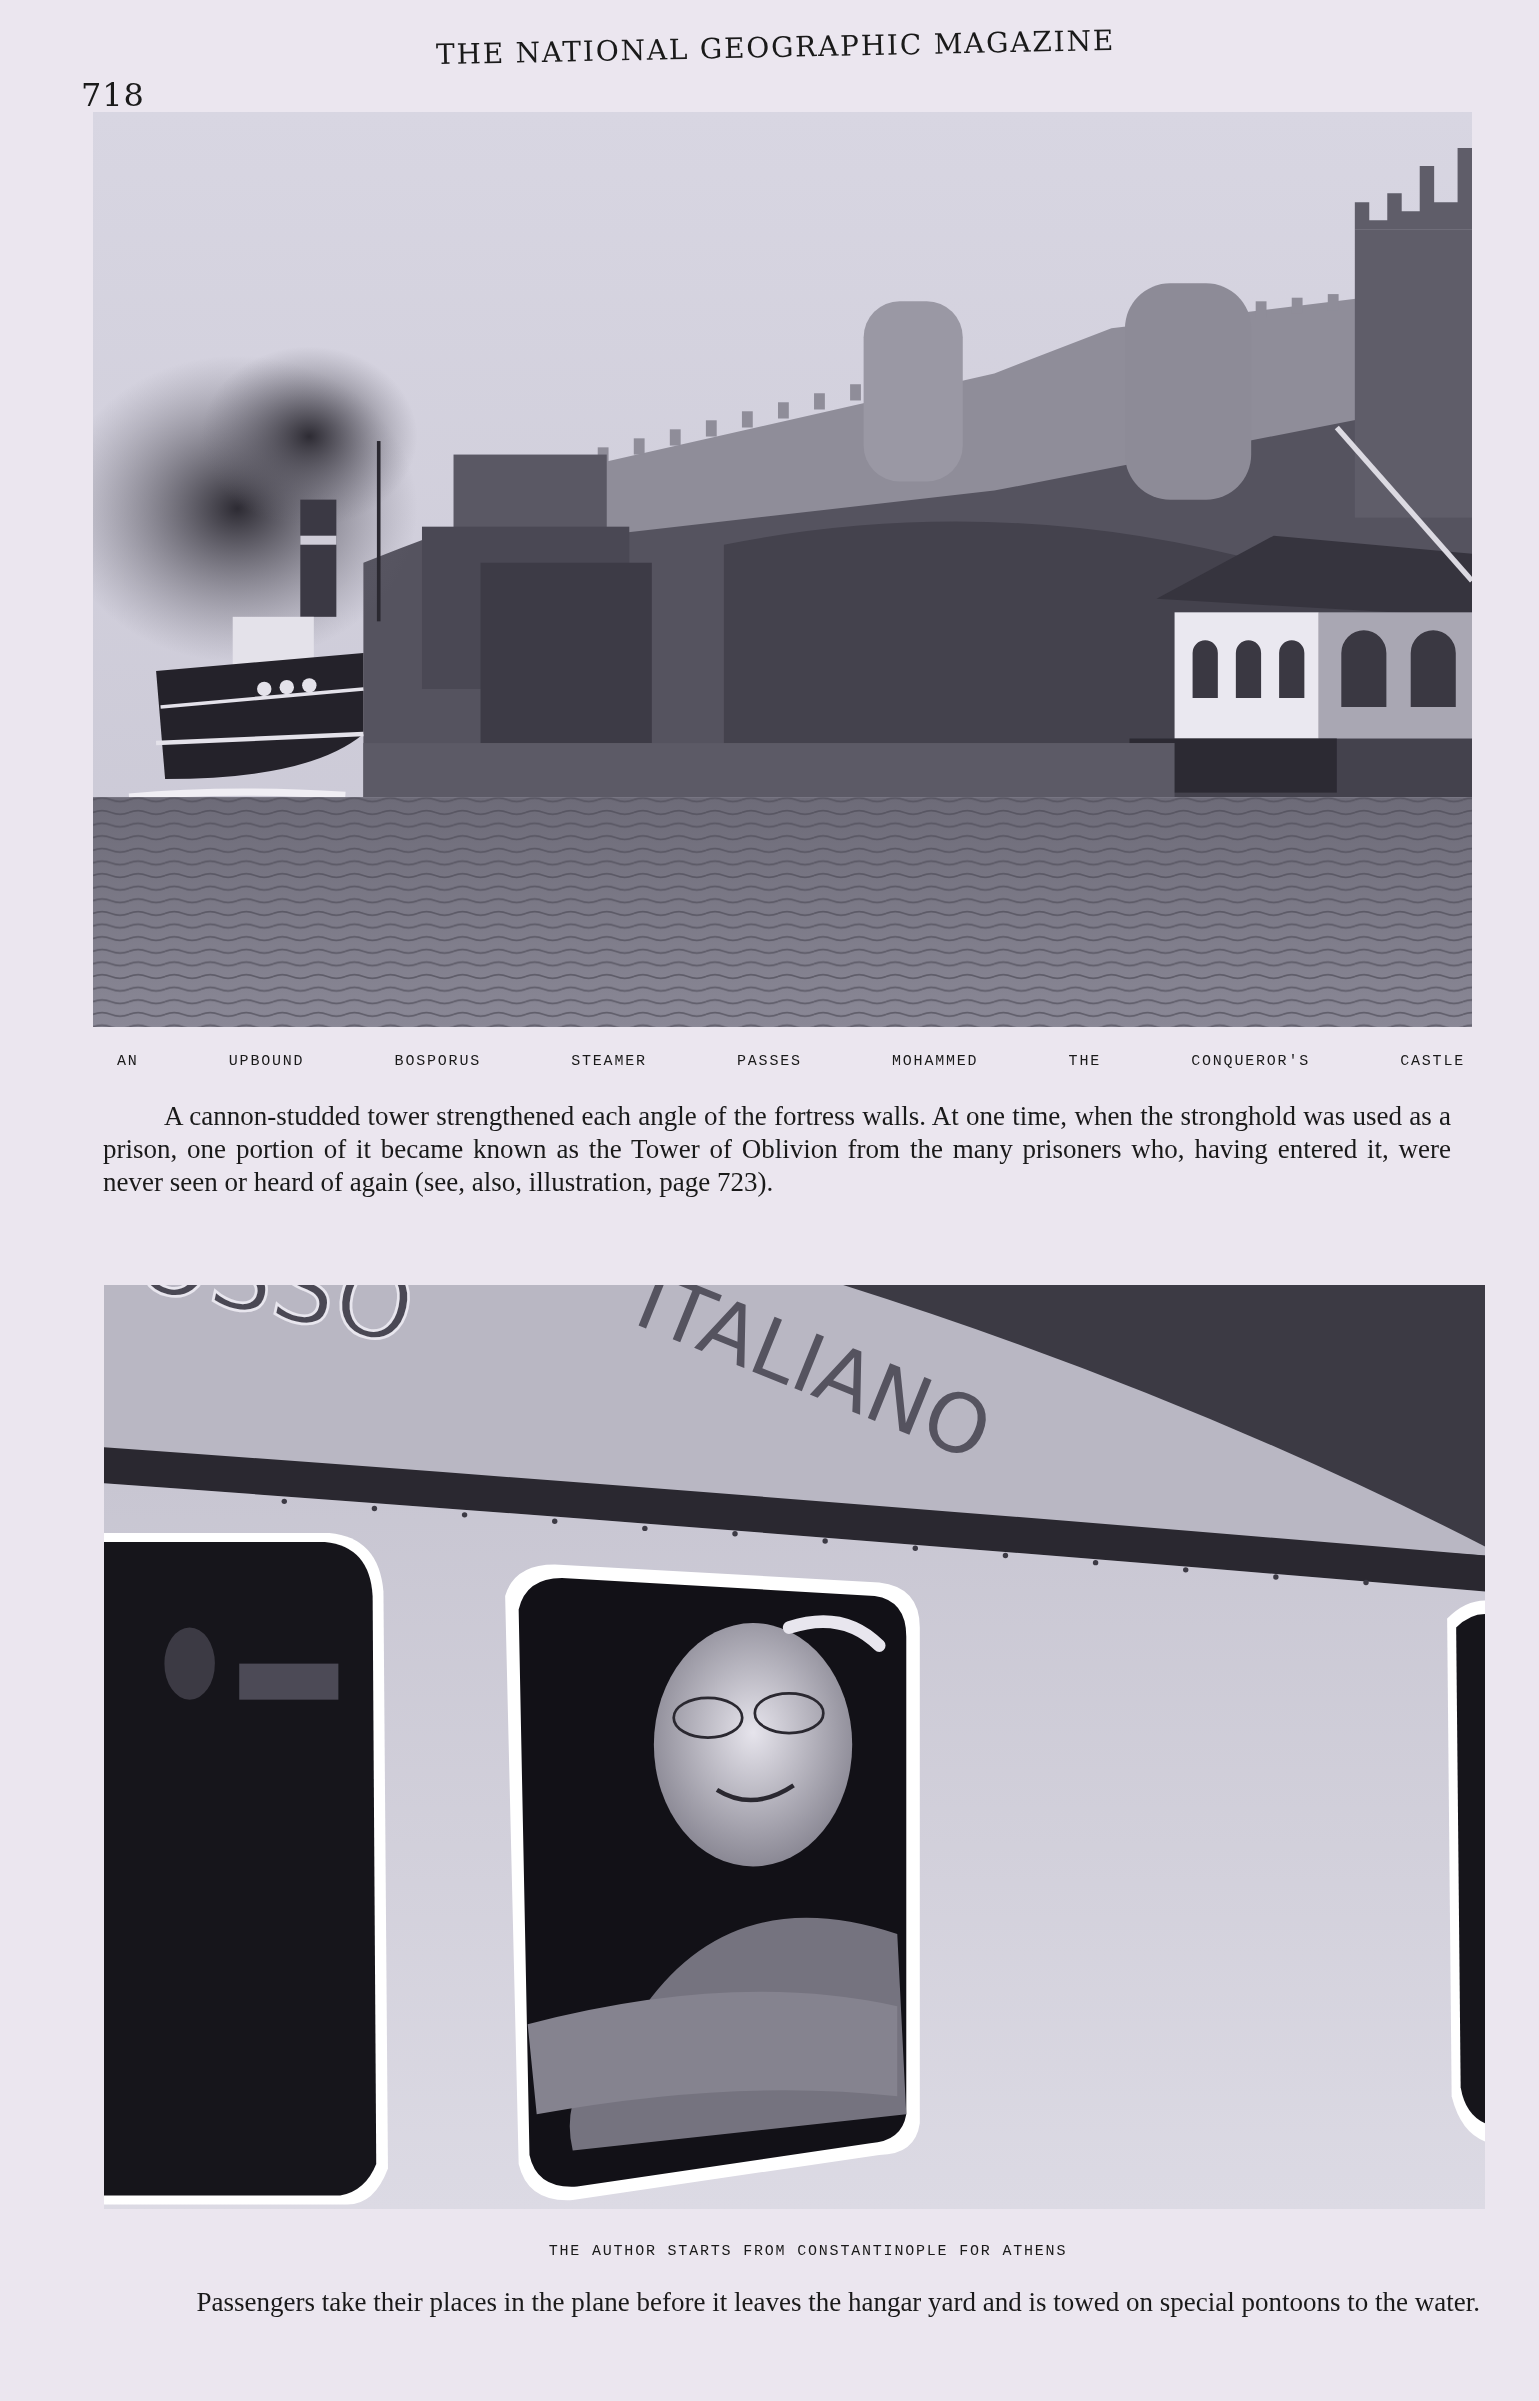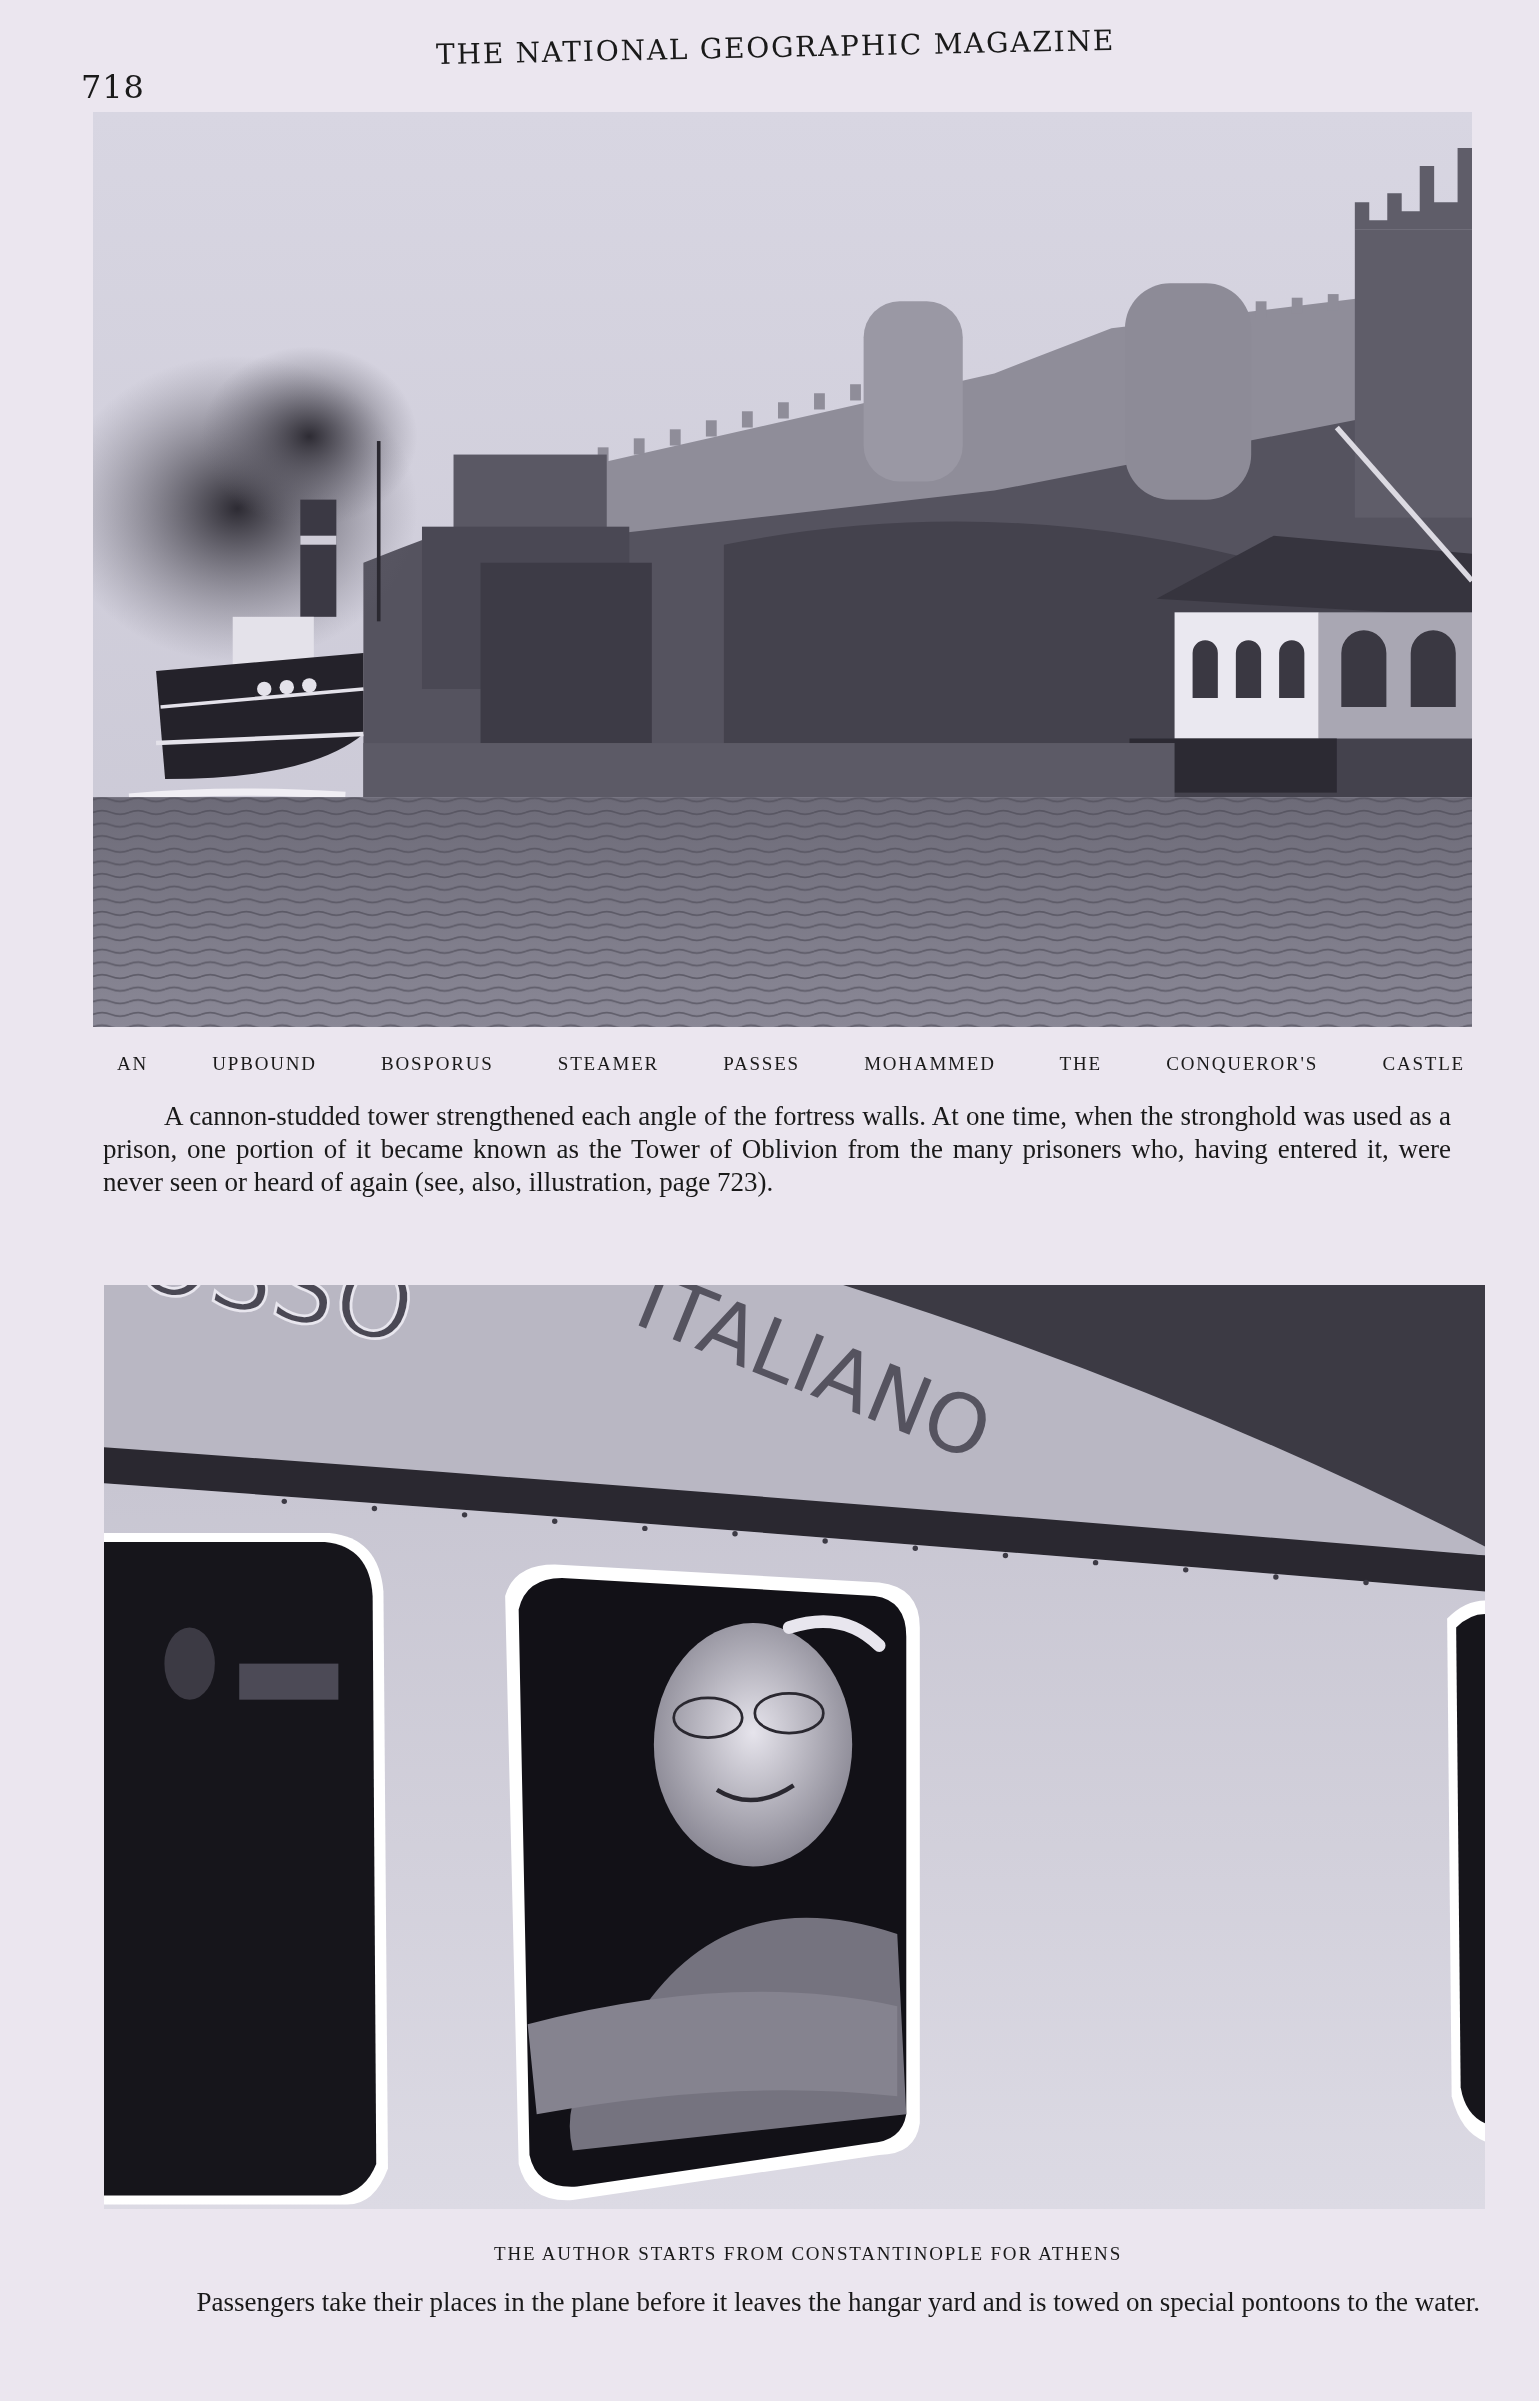--- a/index.html
+++ b/index.html
@@ -5,39 +5,39 @@
   * { box-sizing: border-box; margin: 0; padding: 0; }
   html, body { width: 1540px; height: 2401px; }
   body {
     position: relative;
     background: #ebe6ef;
     font-family: "DejaVu Serif", "Liberation Serif", serif;
     color: #1a1a1a;
     overflow: hidden;
   }
   .page-number {
-    position: absolute; left: 81px; top: 68px;
+    position: absolute; left: 81px; top: 76px;
     font-size: 32px; letter-spacing: 0.9px;
   }
   .running-head {
     position: absolute; left: 397px; top: 31px; width: 757px;
     font-size: 28px; letter-spacing: 1.8px; text-align: center;
     transform: rotate(-1.2deg);
   }
   .photo {
     position: absolute; overflow: hidden;
   }
   .photo svg { display: block; width: 100%; height: 100%; }
   #photo-castle { left: 93px; top: 112px; width: 1379px; height: 915px; }
   #photo-plane  { left: 104px; top: 1285px; width: 1381px; height: 924px; }
 
   .caption-title {
     position: absolute; text-align: center;
-    font-family: Liberation Serif, serif;
-    font-size: 19px; letter-spacing: 1.8px; text-transform: uppercase;
+    font-family: Liberation Mono, monospace;
+    font-size: 15px; letter-spacing: 1.8px; text-transform: uppercase;
     white-space: nowrap;
   }
   .caption-body {
     position: absolute;
     font-family: "Liberation Serif", "DejaVu Serif", serif;
     font-size: 27px; line-height: 33px; text-align: justify;
   }
   #cap1-title { left: 117px; top: 1053px; width: 1348px; text-align: justify; text-align-last: justify; }
   #cap1-body  { left: 103px; top: 1100px; width: 1348px; text-indent: 61px; }
   #cap2-title { left: 141px; top: 2243px; width: 1334px; }

